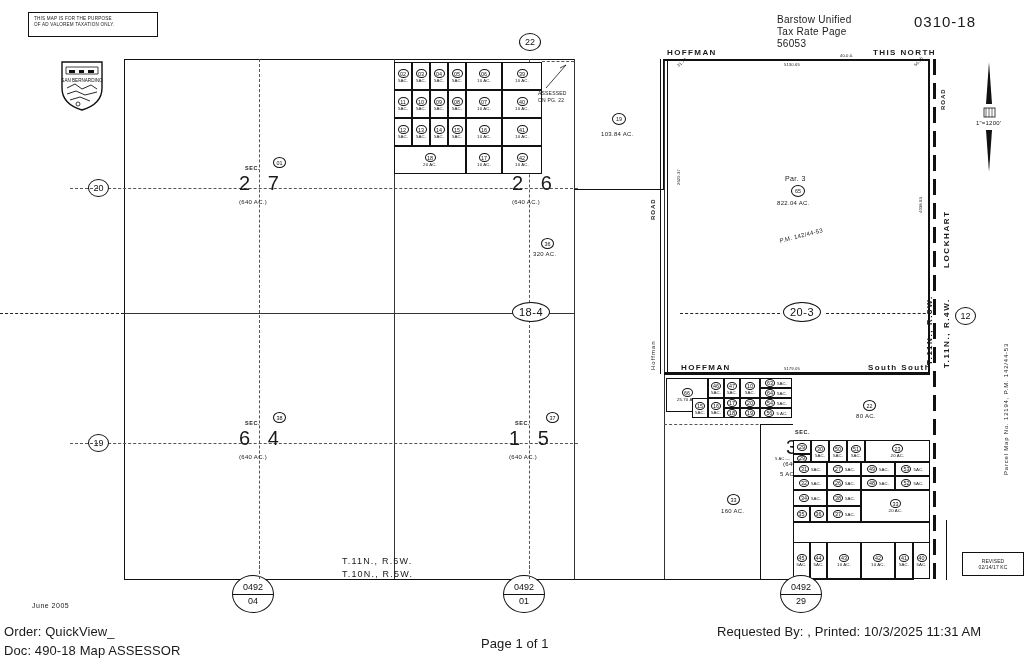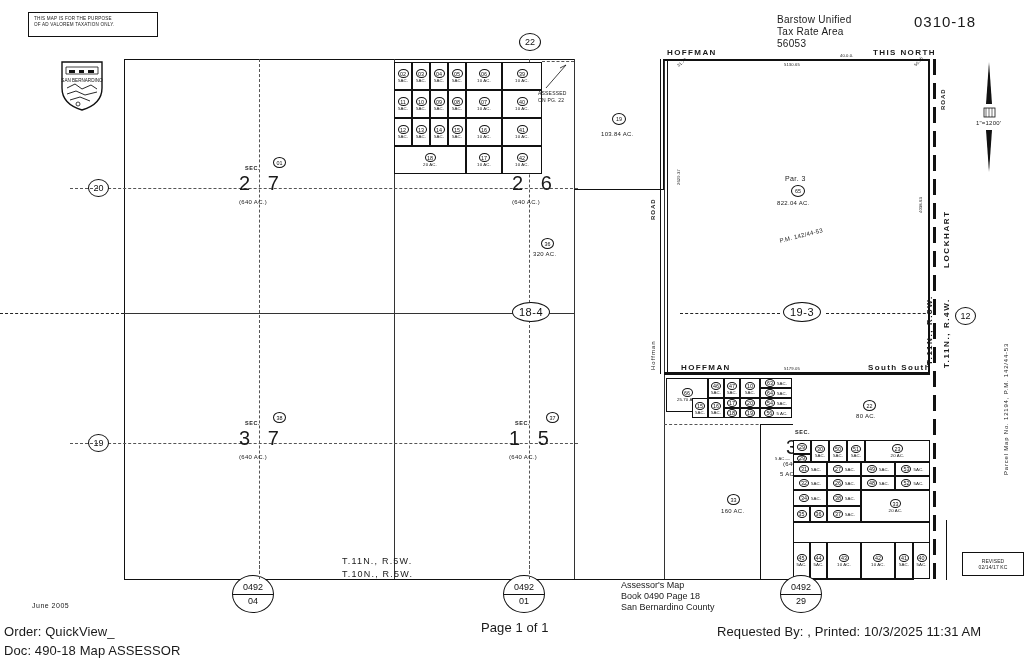--- a/index.html
+++ b/index.html
@@ -86,21 +86,21 @@
       <path d="M12 42 L22 39 L32 43" fill="none" stroke="#111" stroke-width="0.9"></path>
       <circle cx="20" cy="46" r="2" fill="none" stroke="#111" stroke-width="0.8"></circle>
       <path d="M11 12 h6 v3 h-6 z M21 12 h5 v3 h-5 z M30 12 h6 v3 h-6 z" fill="#111"></path>
     </svg>
   </div>
 
 
   <div class="abs circ-big" style="left:519px; top:33px; width:22px; height:18px;">22</div>
 
   <div class="abs txt t-hdr" style="left:777px; top:14px;">Barstow Unified</div>
-  <div class="abs txt t-hdr" style="left:777px; top:26px;">Tax Rate Area</div>
+  <div class="abs txt t-hdr" style="left:777px; top:26px;">Tax Rate Page</div>
   <div class="abs txt t-hdr" style="left:777px; top:38px;">56053</div>
   <div class="abs txt t-hdrbig" style="left:914px; top:13px;">0310-18</div>
 
   <div class="abs" style="left:975px; top:62px;">
     <svg width="36" height="110" viewBox="0 0 36 110">
       <path d="M14 0 L17 42 L11 42 Z" fill="#111"></path>
       <path d="M14 110 L17 68 L11 68 Z" fill="#111"></path>
       <rect x="9" y="46" width="11" height="9" fill="none" stroke="#111" stroke-width="0.8"></rect>
       <line x1="11" y1="46" x2="11" y2="55" stroke="#111" stroke-width="0.6"></line>
       <line x1="14" y1="46" x2="14" y2="55" stroke="#111" stroke-width="0.6"></line>
@@ -139,36 +139,36 @@
   <div class="abs circ" style="left:273px; top:157px; width:13px; height:11px;">01</div>
 
   <div class="abs txt t-sec" style="left:524px; top:165px;">SEC.</div>
   <div class="abs txt t-secnum" style="left:512px; top:172px;">2 6</div>
   <div class="abs txt t-acres" style="left:512px; top:199px;">(640  AC.)</div>
 
   <div class="abs circ" style="left:541px; top:238px; width:13px; height:11px;">36</div>
   <div class="abs txt t-acres" style="left:533px; top:251px;">320  AC.</div>
 
   <div class="abs txt t-sec" style="left:245px; top:420px;">SEC.</div>
-  <div class="abs txt t-secnum" style="left:239px; top:427px;">3 7</div>
+  <div class="abs txt t-secnum" style="left:239px; top:427px;">6 4</div>
   <div class="abs txt t-acres" style="left:239px; top:454px;">(640  AC.)</div>
   <div class="abs circ" style="left:273px; top:412px; width:13px; height:11px;">38</div>
 
   <div class="abs txt t-sec" style="left:515px; top:420px;">SEC.</div>
   <div class="abs txt t-secnum" style="left:509px; top:427px;">1 5</div>
   <div class="abs txt t-acres" style="left:509px; top:454px;">(640  AC.)</div>
   <div class="abs circ" style="left:546px; top:412px; width:13px; height:11px;">37</div>
 
   <div class="abs txt t-sec" style="left:795px; top:429px;">SEC.</div>
   <div class="abs txt t-secnum" style="left:786px; top:436px;">3 6</div>
   <div class="abs txt t-acres" style="left:783px; top:461px;">(640  AC.)</div>
   <div class="abs txt t-acres" style="left:780px; top:471px;">5  AC.</div>
 
   <div class="abs ellipse" style="left:512px; top:302px; width:38px; height:20px;">18-4</div>
-  <div class="abs ellipse" style="left:783px; top:302px; width:38px; height:20px;">19-3</div>
+  <div class="abs ellipse" style="left:783px; top:302px; width:38px; height:20px;">20-3</div>
   <div class="abs dashdot-h" style="left:680px; top:313px; width:100px;"></div>
   <div class="abs dashdot-h" style="left:826px; top:313px; width:110px;"></div>
 
   <div class="cell" style="left:394px; top:62px; width:18px; height:28px;">
     <div class="circ" style="width:11px;height:9px;">02</div>
     <div class="a">5AC.</div>
   </div>
   <div class="cell" style="left:412px; top:62px; width:18px; height:28px;">
     <div class="circ" style="width:11px;height:9px;">03</div>
     <div class="a">5AC.</div>
@@ -504,34 +504,29 @@
     <div>01</div>
   </div>
   <div class="bookcirc abs" style="left:780px; top:575px; width:42px; height:38px;">
     <div>0492</div>
     <div class="bar"></div>
     <div>29</div>
   </div>
   <div class="abs dash-v" style="left:259px; top:565px; height:14px;"></div>
   <div class="abs dash-v" style="left:529px; top:565px; height:14px;"></div>
 
-  <div class="abs txt" style="left:621px; top:580px; font-size:9px; line-height:11px;">
-    <div>Assessor's  Map</div>
-    <div>Book  0490  Page  18</div>
-    <div>San  Bernardino  County</div>
-  </div>
 
   <div class="abs" style="left:962px; top:552px; width:62px; height:24px; border:1px solid #111; background:#fff; display:flex; flex-direction:column; align-items:center; justify-content:center;">
     <div class="txt t-xtiny" style="font-size:5px;">REVISED</div>
     <div class="txt t-xtiny" style="font-size:5px;">02/14/17  KC</div>
   </div>
   <div class="abs vline" style="left:946px; top:520px; height:60px;"></div>
 
   <div class="abs txt" style="left:32px; top:602px; font-size:7px; letter-spacing:0.5px;">June  2005</div>
 
 </div>
 
 <div class="abs" style="left:0; top:620px; width:1024px; height:44px; background:#fff;">
   <div class="abs txt footer-line" style="left:4px; top:4px;">Order: QuickView_</div>
   <div class="abs txt footer-line" style="left:4px; top:23px;">Doc: 490-18 Map ASSESSOR</div>
-  <div class="abs txt footer-line" style="left:481px; top:0;">Page 1 of 1</div>
+  <div class="abs txt footer-line" style="left:481px; top:16px;">Page 1 of 1</div>
   <div class="abs txt footer-line" style="left:717px; top:4px;">Requested By:   , Printed: 10/3/2025 11:31 AM</div>
 </div>
 
 </body></html>

